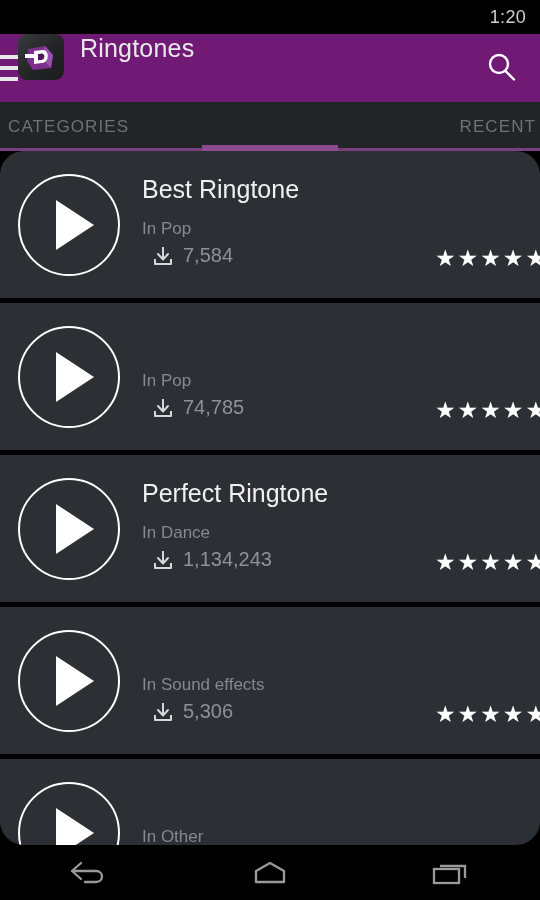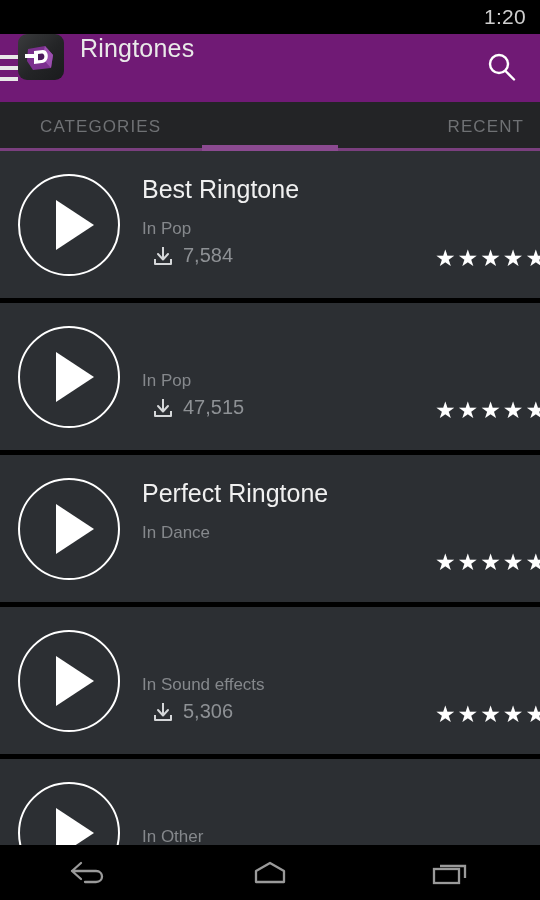--- a/index.html
+++ b/index.html
@@ -10,21 +10,21 @@
     overflow:hidden;
   }
   #screen { position:relative; width:540px; height:900px; background:#000; }
 
   
   .statusbar {
     height:34px; background:#000;
     display:flex; align-items:center; justify-content:flex-end;
     padding-right:14px;
   }
-  .status-time { color:#cfcfcf; font-size:21px; letter-spacing:.3px; }
+  .status-time { color:#cfcfcf; font-size:18px; letter-spacing:.3px; }
 
   
   .actionbar {
     height:68px; background:#701a75;
     display:flex; align-items:flex-start; position:relative;
   }
   .drawer-peek {
     width:22px; height:68px;
     display:flex; flex-direction:column; justify-content:center;
     gap:7px; padding-left:0px; flex:0 0 auto;
@@ -53,34 +53,34 @@
   
   .tabbar {
     height:49px; background:#232426;
     display:flex; align-items:center; position:relative;
   }
   .tab {
     flex:1 1 0; text-align:center; font-size:17px;
     letter-spacing:1.1px; white-space:nowrap; overflow:hidden;
   }
   .tab.inactive { color:#6f7174; }
-  .tab.left  { text-align:left;  padding-left:8px;margin-left:32px; }
-  .tab.right { text-align:right; padding-right:16px; }
+  .tab.left  { text-align:left;  padding-left:8px; }
+  .tab.right { text-align:right; padding-right:4px; }
   .tab.active { color:#ffffff; }
   .tab-underline {
     position:absolute; bottom:0; left:0; width:100%; height:3px;
     background:#7a3f7e;
   }
   .tab-indicator {
     position:absolute; bottom:0; left:202px; width:136px; height:6px;
     background:#8b4a90;
   }
 
   
-  .list { position:relative; background:#000; height:694px; overflow:hidden; }
+  .list { position:relative; background:#000; height:694px; overflow:hidden;border-radius:24px; }
   .row {
     height:147px; background:#2c2f33;
     margin-bottom:5px; position:relative;
     display:flex; align-items:center;
   }
   .play-wrap {
     width:110px; flex:0 0 auto;
     display:flex; align-items:center; justify-content:center;
     margin-left:14px;
   }
@@ -203,65 +203,73 @@
     </div>
     <div class="row-body">
       <div class="row-sub">In Pop</div>
 
     <div class="row-meta">
       <svg width="22" height="22" viewBox="0 0 22 22">
         <line x1="11" y1="2" x2="11" y2="13" stroke="#d5d7d9" stroke-width="2"></line>
         <path d="M6 9 L11 14.5 L16 9" fill="none" stroke="#d5d7d9" stroke-width="2" stroke-linecap="round" stroke-linejoin="round"></path>
         <path d="M3 14 L3 19 L19 19 L19 14" fill="none" stroke="#d5d7d9" stroke-width="2" stroke-linejoin="round"></path>
       </svg>
-      <span class="dl-count">47,515</span>
+      <span class="dl-count">74,785</span>
     </div>
     <div class="stars">
             <span class="star">★</span>
             <span class="star">★</span>
             <span class="star">★</span>
             <span class="star">★</span>
             <span class="star">★</span>
           </div>
     </div>
       </div>
       <div class="row">
     <div class="play-wrap">
       <div class="play-circle">
         <div class="play-tri"></div>
       </div>
     </div>
     <div class="row-body">
       <div class="row-title">Perfect Ringtone</div>
       <div class="row-sub">In Dance</div>
-
-    <div class="stars">
-            <span class="star">★</span>
-            <span class="star">★</span>
-            <span class="star">★</span>
-            <span class="star">★</span>
-            <span class="star">★</span>
-          </div>
-    </div>
-      </div>
-      <div class="row">
-    <div class="play-wrap">
-      <div class="play-circle">
-        <div class="play-tri"></div>
-      </div>
-    </div>
-    <div class="row-body">
-      <div class="row-sub">In Sound effects</div>
 
     <div class="row-meta">
       <svg width="22" height="22" viewBox="0 0 22 22">
         <line x1="11" y1="2" x2="11" y2="13" stroke="#d5d7d9" stroke-width="2"></line>
         <path d="M6 9 L11 14.5 L16 9" fill="none" stroke="#d5d7d9" stroke-width="2" stroke-linecap="round" stroke-linejoin="round"></path>
         <path d="M3 14 L3 19 L19 19 L19 14" fill="none" stroke="#d5d7d9" stroke-width="2" stroke-linejoin="round"></path>
       </svg>
+      <span class="dl-count">1,134,243</span>
+    </div>
+    <div class="stars">
+            <span class="star">★</span>
+            <span class="star">★</span>
+            <span class="star">★</span>
+            <span class="star">★</span>
+            <span class="star">★</span>
+          </div>
+    </div>
+      </div>
+      <div class="row">
+    <div class="play-wrap">
+      <div class="play-circle">
+        <div class="play-tri"></div>
+      </div>
+    </div>
+    <div class="row-body">
+      <div class="row-sub">In Sound effects</div>
+
+    <div class="row-meta">
+      <svg width="22" height="22" viewBox="0 0 22 22">
+        <line x1="11" y1="2" x2="11" y2="13" stroke="#d5d7d9" stroke-width="2"></line>
+        <path d="M6 9 L11 14.5 L16 9" fill="none" stroke="#d5d7d9" stroke-width="2" stroke-linecap="round" stroke-linejoin="round"></path>
+        <path d="M3 14 L3 19 L19 19 L19 14" fill="none" stroke="#d5d7d9" stroke-width="2" stroke-linejoin="round"></path>
+      </svg>
       <span class="dl-count">5,306</span>
     </div>
     <div class="stars">
             <span class="star">★</span>
             <span class="star">★</span>
             <span class="star">★</span>
             <span class="star">★</span>
             <span class="star">★</span>
           </div>
     </div>

